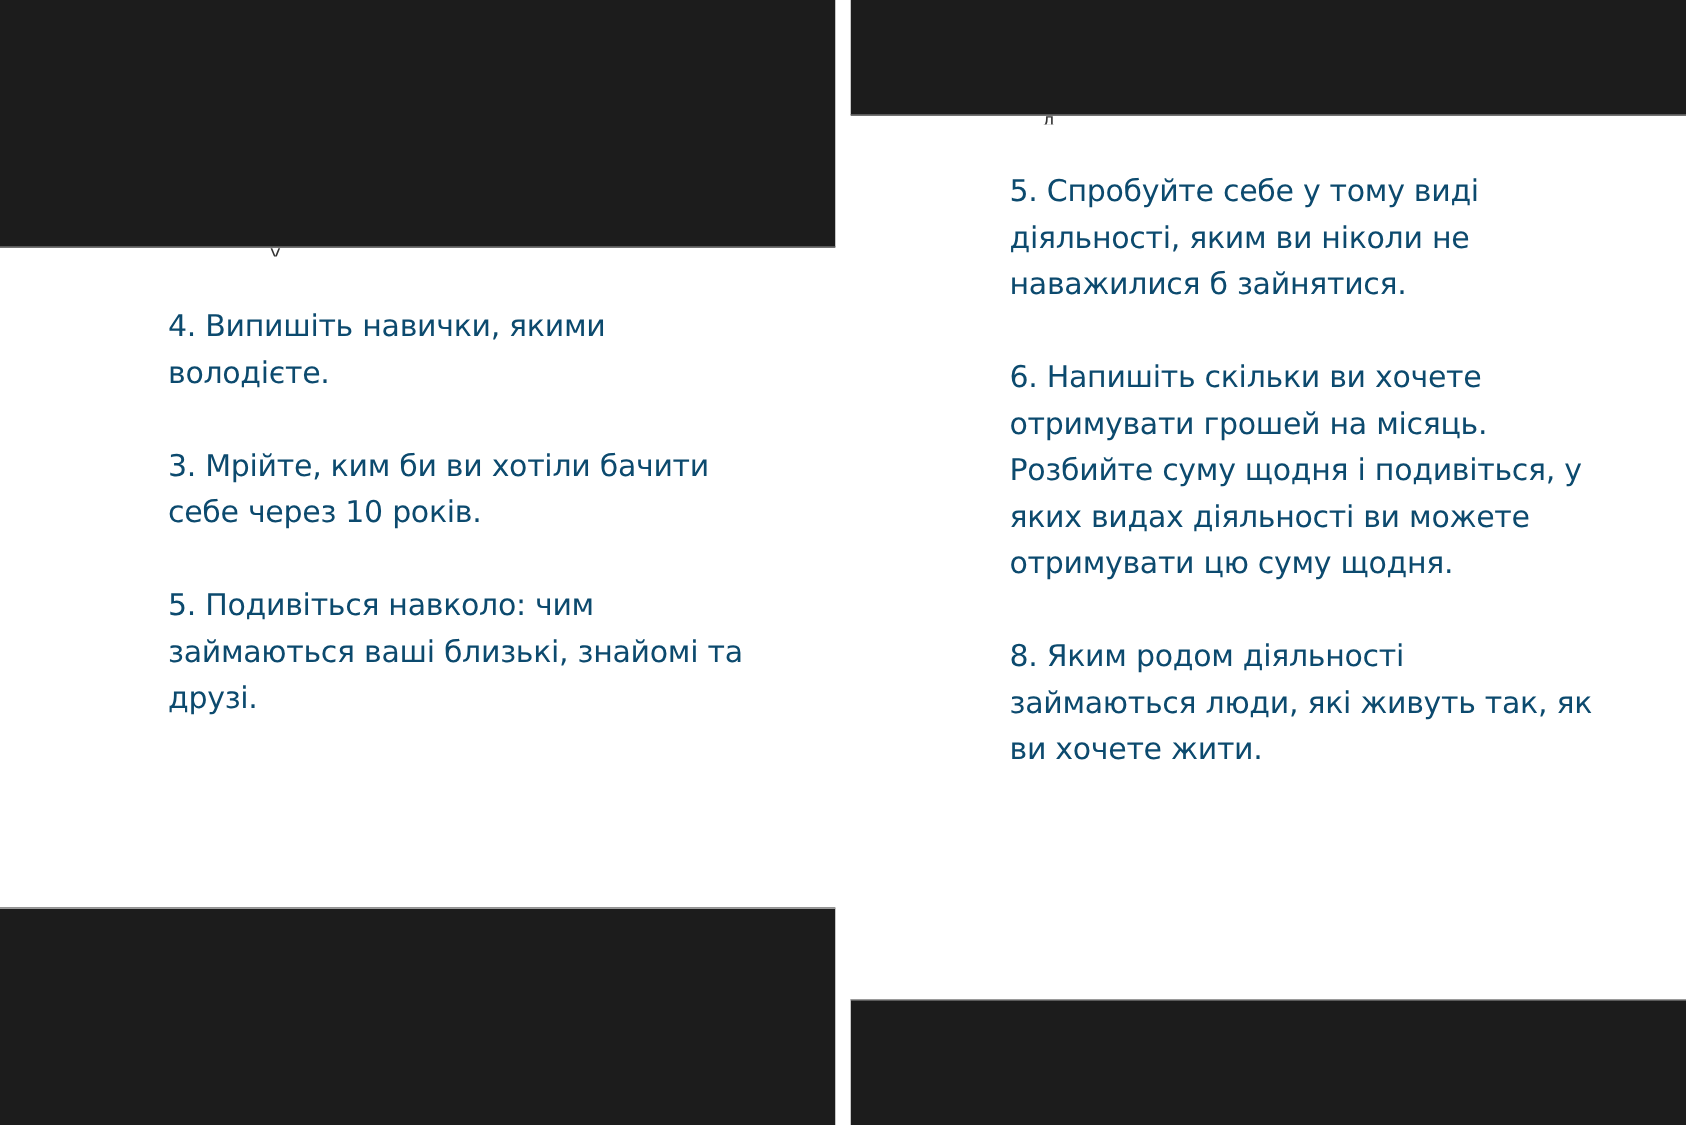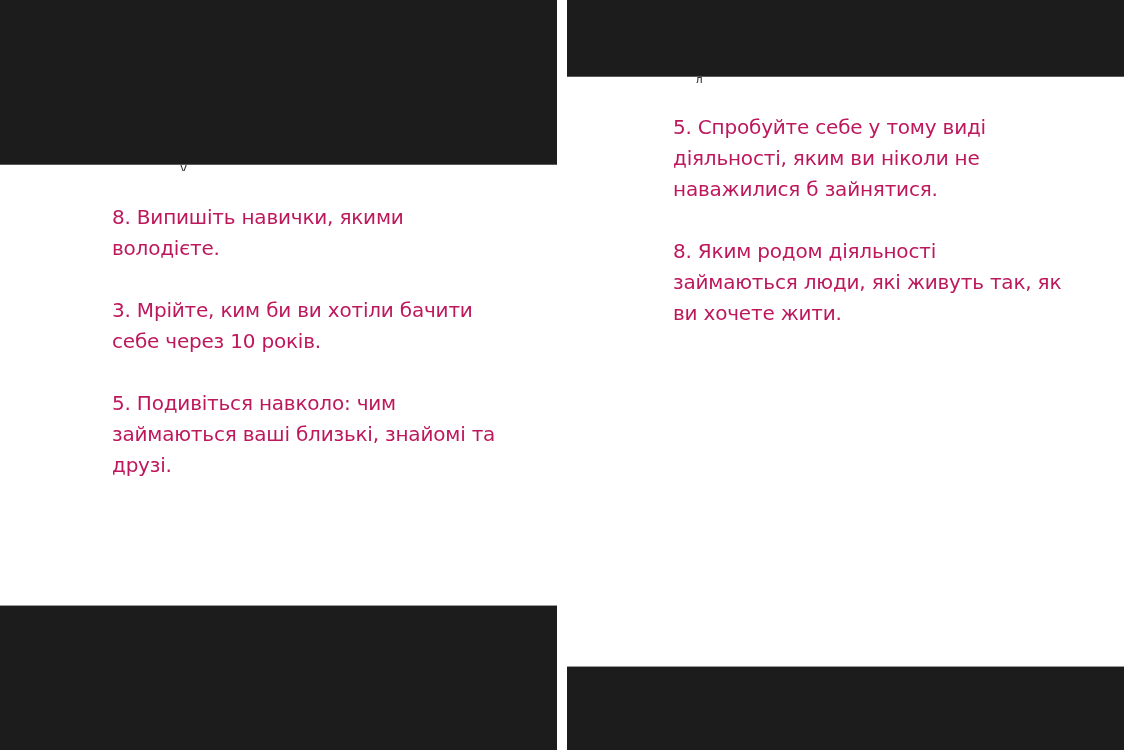--- a/index.html
+++ b/index.html
@@ -37,21 +37,21 @@
     .bar.top { top: 0; border-bottom: 1px solid #5a5a5a; }
     .bar.bottom { bottom: 0; border-top: 1px solid #9a9a9a; }
 
     .left .bar.top { height: 164px; }
     .left .bar.bottom { height: 144px; }
     .right .bar.top { height: 76px; }
     .right .bar.bottom { height: 83px; }
 
     .content {
       position: absolute;
-      color: #be185d;
+      color: #0c4a6e;
       font-size: 20px;
       line-height: 31px;
       letter-spacing: -0.2px;
       z-index: 1;
     }
     .left .content { left: 112px; top: 202px; width: 420px; }
     .right .content { left: 106px; top: 112px; width: 420px; }
 
     .item { margin: 0 0 31px 0; white-space: pre-line; }
     .item:last-child { margin-bottom: 0; }
@@ -71,38 +71,43 @@
   </style>
 </head>
 <body>
 
 <div class="stage">
 
   <div class="panel left">
     <div class="bar top"></div>
     <div class="fragment">у</div>
     <div class="content">
-      <p class="item">8. Випишіть навички, якими
+      <p class="item">4. Випишіть навички, якими
 володієте.</p>
       <p class="item">3. Мрійте, ким би ви хотіли бачити
 себе через 10 років.</p>
       <p class="item">5. Подивіться навколо: чим
 займаються ваші близькі, знайомі та
 друзі.</p>
     </div>
     <div class="bar bottom"></div>
   </div>
 
   <div class="panel right">
     <div class="bar top"></div>
     <div class="fragment">д</div>
     <div class="content">
       <p class="item">5. Спробуйте себе у тому виді
 діяльності, яким ви ніколи не
 наважилися б зайнятися.</p>
+      <p class="item">6. Напишіть скільки ви хочете
+отримувати грошей на місяць.
+Розбийте суму щодня і подивіться, у
+яких видах діяльності ви можете
+отримувати цю суму щодня.</p>
       <p class="item">8. Яким родом діяльності
 займаються люди, які живуть так, як
 ви хочете жити.</p>
     </div>
     <div class="bar bottom"></div>
   </div>
 
 </div>
 
 </body></html>

